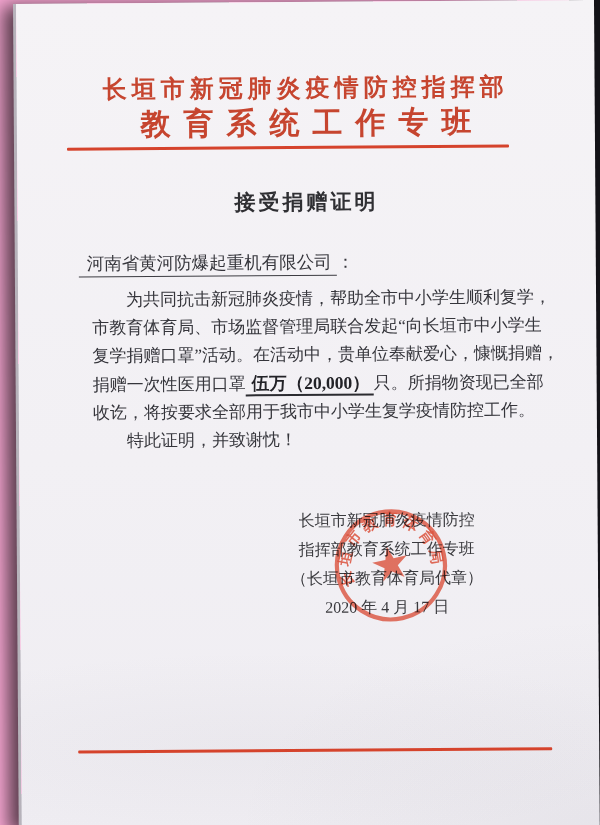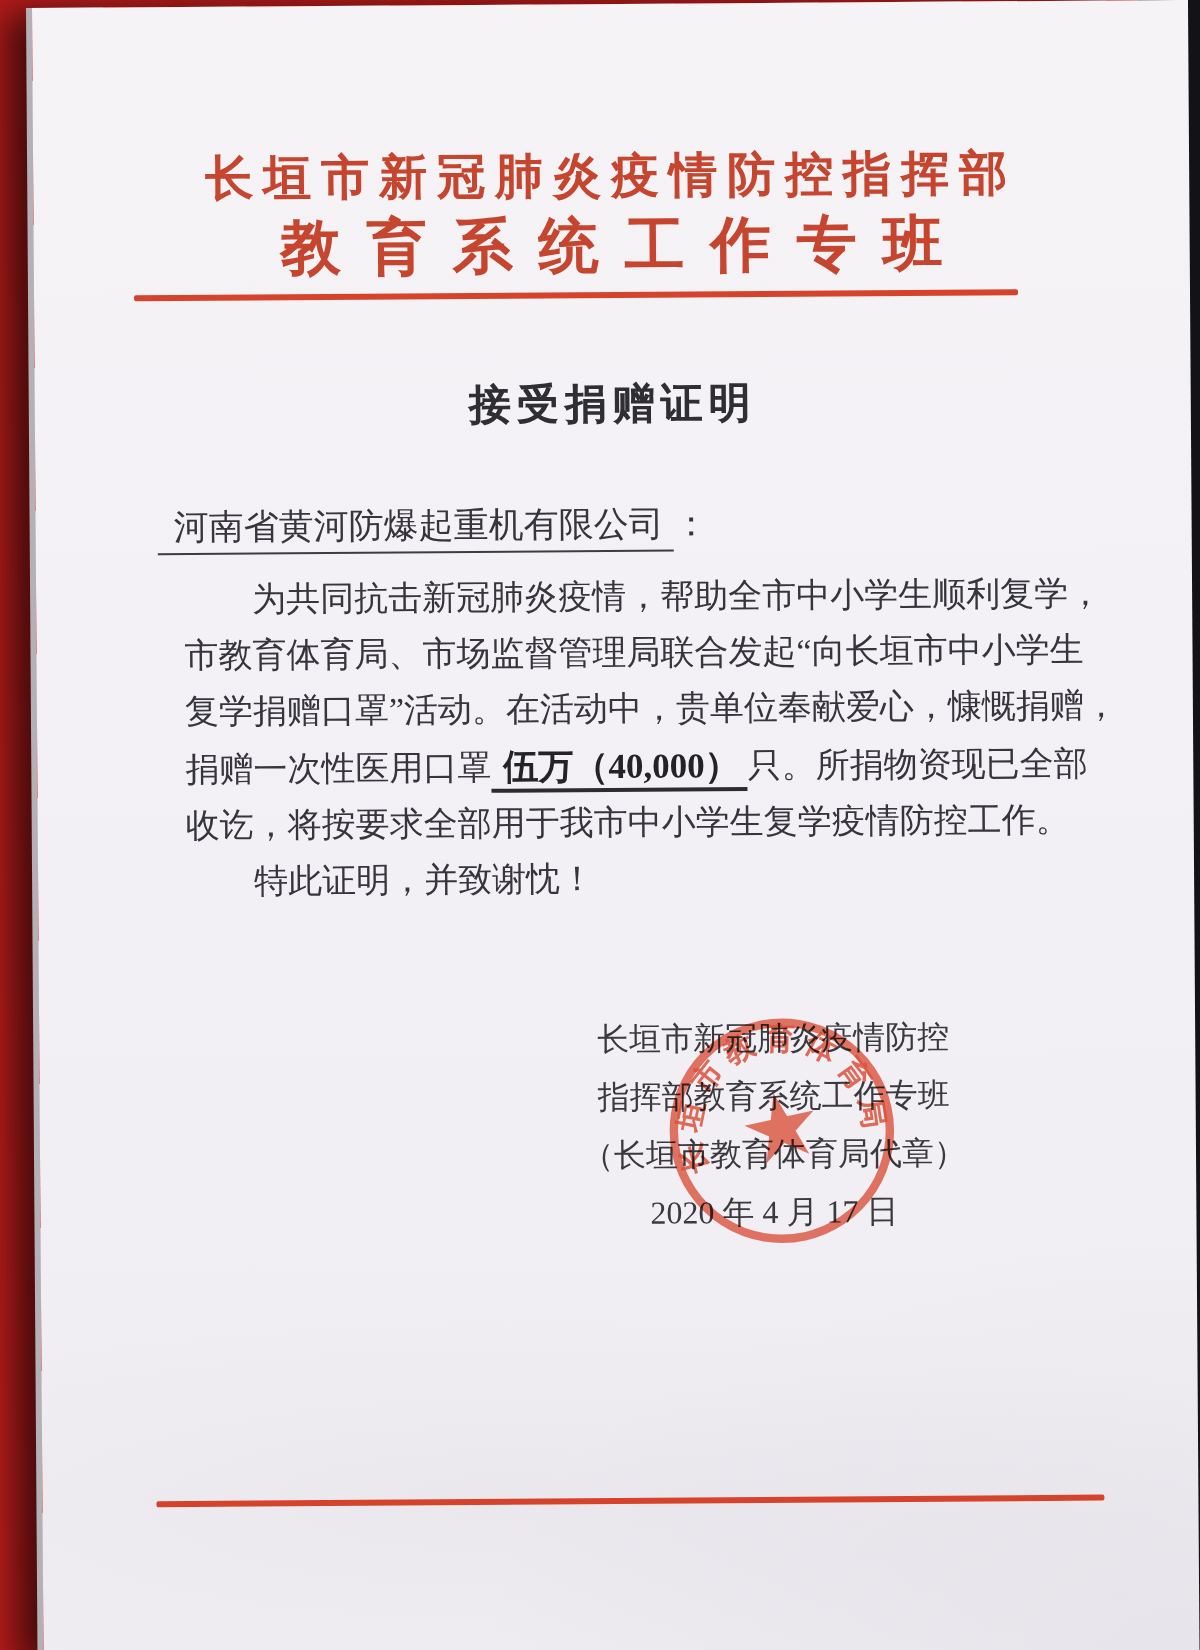--- a/index.html
+++ b/index.html
@@ -1,17 +1,17 @@
 <!DOCTYPE html>
 <html><head>
 <meta charset="utf-8">
 <style>
   html,body{margin:0;padding:0;width:600px;height:825px;background:#141318;overflow:hidden;
     font-family:"Liberation Serif","DejaVu Serif",serif;}
-  .scan{position:relative;width:569px;height:825px;background:#b91c1c;}
+  .scan{position:relative;width:569px;height:825px;background:#f9a8d4;}
   .paper{
     position:absolute;left:16px;top:4px;width:578px;height:828px;
     transform:rotate(-0.4deg);transform-origin:0 0;
     background:
       radial-gradient(520px 300px at 100% 100%, rgba(120,115,130,.07), transparent 70%),
       radial-gradient(700px 160px at 40% 90%, rgba(140,135,150,.06), transparent 60%),
       linear-gradient(180deg,#f5f3f6 0%,#f2f0f4 55%,#efedf2 100%);
     box-shadow:-3px 0 0 rgba(186,184,192,.95), -13px 2px 18px rgba(0,0,0,.65);
   }
   .org1{position:absolute;top:70px;left:0;right:0;text-align:center;
@@ -54,21 +54,21 @@
     <div class="rule rule-top"></div>
 
     <h1 class="doc-title">接受捐赠证明</h1>
 
     <div class="salutation"><span class="company">河南省黄河防爆起重机有限公司</span><span>：</span></div>
 
     <div class="body-block">
       <div class="bline indent">为共同抗击新冠肺炎疫情，帮助全市中小学生顺利复学，</div>
       <div class="bline">市教育体育局、市场监督管理局联合发起“向长垣市中小学生</div>
       <div class="bline">复学捐赠口罩”活动。在活动中，贵单位奉献爱心，慷慨捐赠，</div>
-      <div class="bline"><span>捐赠一次性医用口罩</span><span class="amount">伍万（40,000）</span><span>只。所捐物资现已全部</span></div>
+      <div class="bline"><span>捐赠一次性医用口罩</span><span class="amount">伍万（20,000）</span><span>只。所捐物资现已全部</span></div>
       <div class="bline">收讫，将按要求全部用于我市中小学生复学疫情防控工作。</div>
       <div class="bline indent">特此证明，并致谢忱！</div>
     </div>
 
     <div class="signature">
       <div>长垣市新冠肺炎疫情防控</div>
       <div>指挥部教育系统工作专班</div>
       <div>（长垣市教育体育局代章）</div>
       <div>2020 年 4 月 17 日</div>
     </div>

